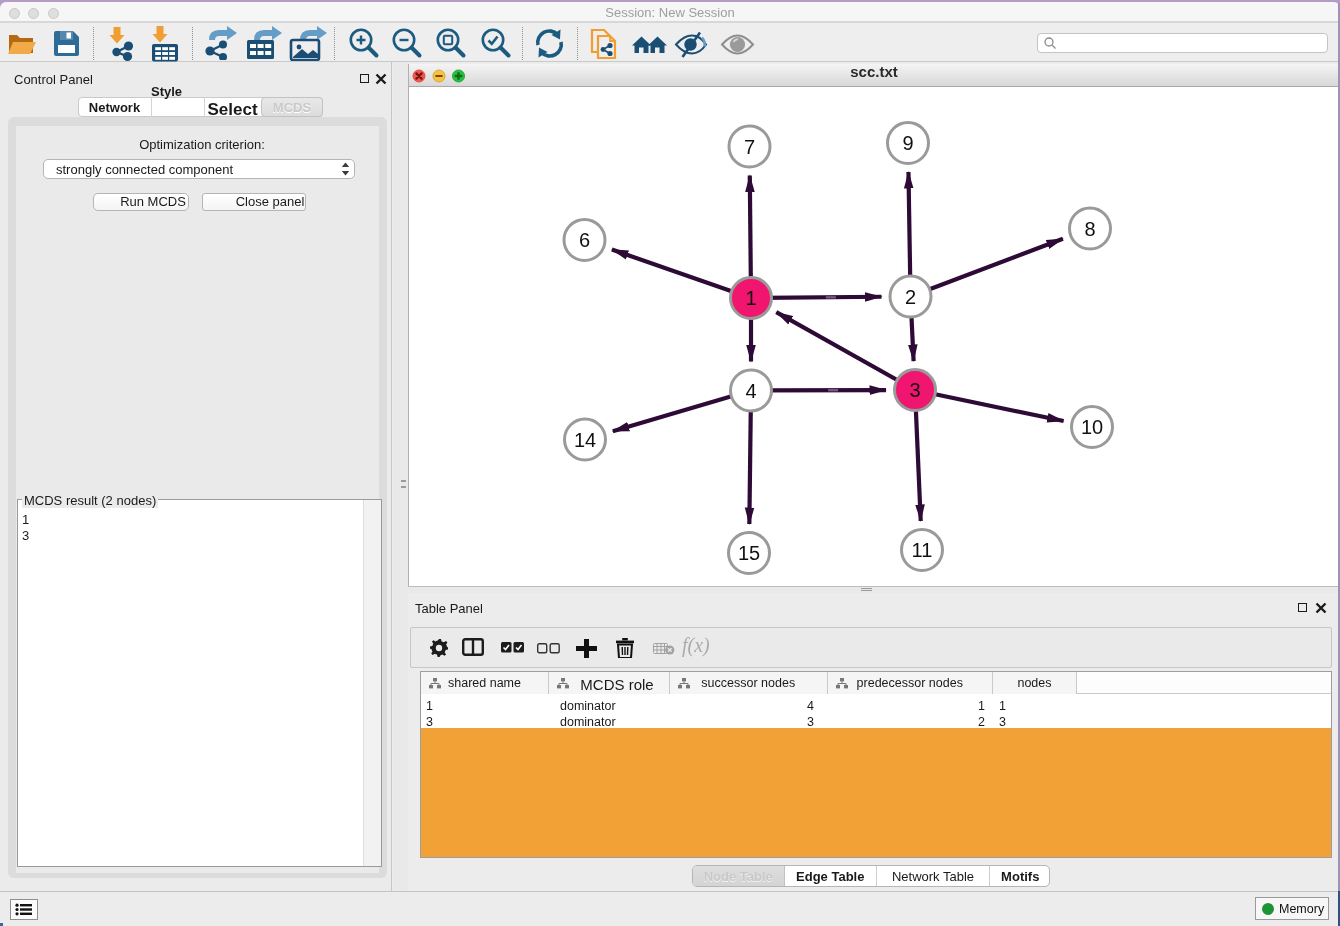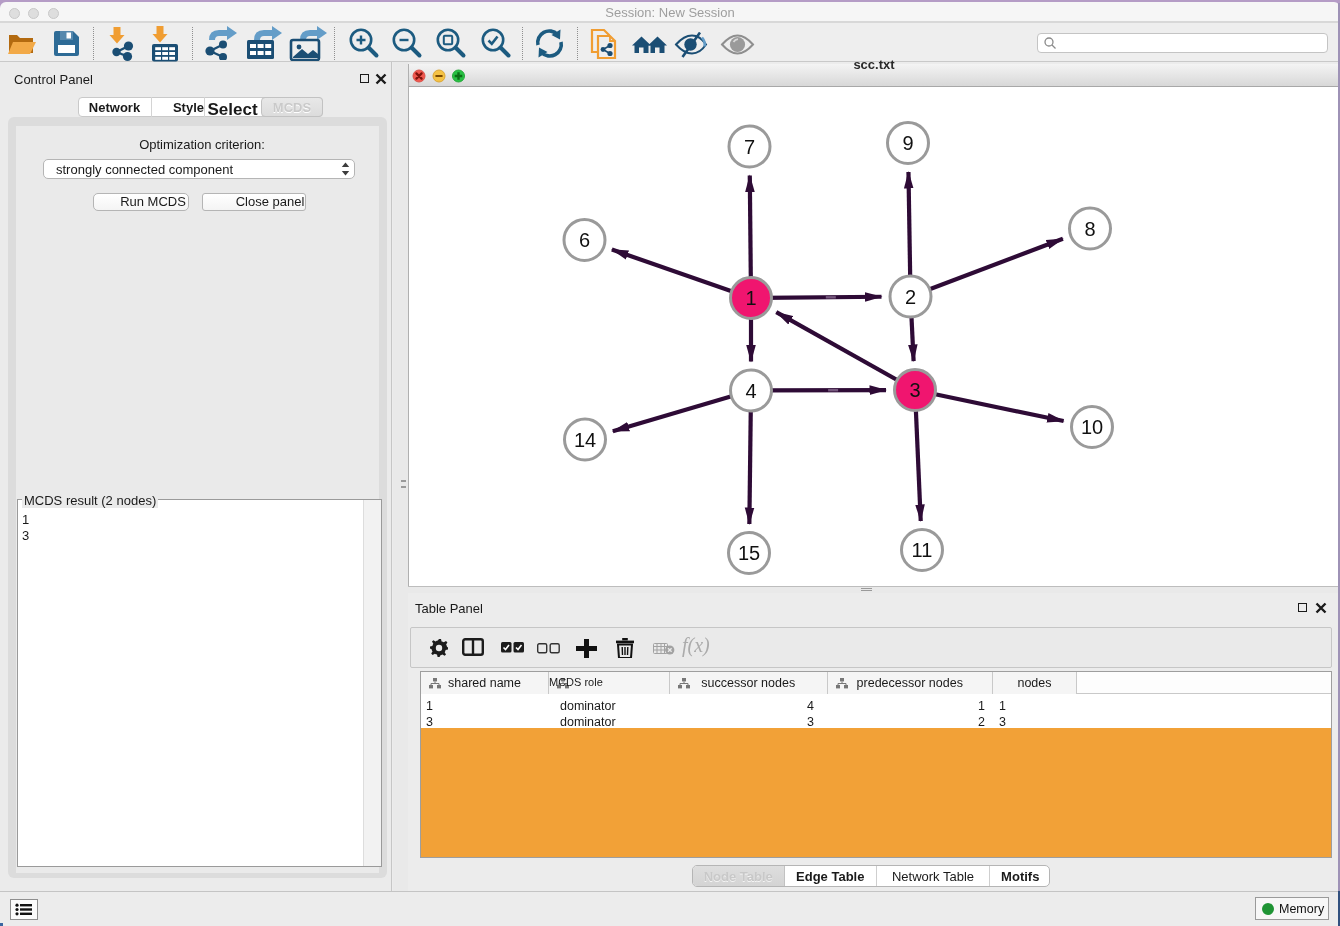--- a/index.html
+++ b/index.html
@@ -151,21 +151,21 @@
 <div class="abs" style="left:360px;top:74px;width:9px;height:9px;border:1.5px solid #1a1a1a;"></div>
 <svg class="abs" style="left:375px;top:73px" width="12" height="12" viewBox="0 0 12 12">
     <path d="M1.5 1.5 L10.5 10.5 M10.5 1.5 L1.5 10.5" stroke="#1a1a1a" stroke-width="2.4"></path>
   </svg>
 
 <div class="abs" style="left:78px;top:97px;width:245px;height:20px;background:#fff;border:1px solid #c9c9c9;border-radius:4px;"></div>
 <div class="abs" style="left:151px;top:97px;width:1px;height:20px;background:#d4d4d4;"></div>
 <div class="abs" style="left:204px;top:97px;width:1px;height:20px;background:#d4d4d4;"></div>
 <div class="abs" style="left:261px;top:97px;width:62px;height:20px;background:linear-gradient(#e8e8e8,#dcdcdc);border:1px solid #c2c2c2;border-radius:4px;"></div>
 <div class="abs" style="left:78px;top:100px;width:73px;height:16px;text-align:center;font-size:13px;font-weight:bold;color:#1a1a1a;">Network</div>
-<div class="abs" style="left:151px;top:100px;width:53px;height:16px;text-align:right;font-size:13px;font-weight:bold;color:#1a1a1a;">Style</div>
+<div class="abs" style="left:151px;top:84px;width:53px;height:16px;text-align:left;font-size:13px;font-weight:bold;color:#1a1a1a;">Style</div>
 <div class="abs" style="left:204px;top:100px;width:57px;height:16px;text-align:center;font-size:17px;font-weight:bold;color:#1a1a1a;">Select</div>
 <div class="abs" style="left:261px;top:100px;width:62px;height:16px;text-align:center;font-size:13px;font-weight:bold;color:#c9c9c9;text-shadow:0 1px 0 #fff;">MCDS</div>
 
 <div class="abs" style="left:8px;top:117px;width:379px;height:761px;background:#dcdcdc;border-radius:6px;"></div>
 <div class="abs" style="left:16px;top:126px;width:363px;height:747px;background:#eaeaea;"></div>
 <div class="abs" style="left:0px;top:137px;width:396px;height:16px;text-align:center;font-size:13px;color:#1a1a1a;padding-left:8px;">Optimization criterion:</div>
 
 <div class="abs" style="left:43px;top:159px;width:312px;height:20px;background:#fff;border:1px solid #b5b5b5;border-radius:5px;"></div>
 <div class="abs" style="left:56px;top:162px;font-size:13px;color:#1a1a1a;">strongly connected component</div>
 <svg class="abs" style="left:340px;top:162px" width="11" height="14" viewBox="0 0 11 14">
@@ -178,21 +178,21 @@
 
 <div class="abs" style="left:17px;top:499px;width:365px;height:368px;border:1px solid #9a9a9a;background:#fff;"></div>
 <div class="abs" style="left:22px;top:493px;background:#eaeaea;padding:0 2px;font-size:13px;color:#1a1a1a;">MCDS result (2 nodes)</div>
 <div class="abs" style="left:363px;top:500px;width:18px;height:366px;background:#f2f2f2;border-left:1px solid #ddd;"></div>
 <div class="abs" style="left:22px;top:512px;font-size:13px;color:#1a1a1a;line-height:16px;">1<br>3</div>
 
 <div class="abs" style="left:393px;top:62px;width:15px;height:829px;background:#e9e9e9;"></div>
 <div class="abs" style="left:401px;top:480px;width:5px;height:8px;border-top:2px solid #9a9a9a;border-bottom:2px solid #9a9a9a;"></div>
 
 <div class="abs" style="left:408px;top:64px;width:932px;height:23px;background:linear-gradient(#f4f4f4,#d8d8d8);border-left:1px solid #b0b0b0;border-bottom:1px solid #a8a8a8;"></div>
-<div class="abs" style="left:408px;top:57px;width:932px;height:15px;text-align:center;font-size:13px;font-weight:bold;color:#2a2a2a;">scc.txt</div>
+<div class="abs" style="left:408px;top:63px;width:932px;height:15px;text-align:center;font-size:15px;font-weight:bold;color:#2a2a2a;">scc.txt</div>
 <svg class="abs" style="left:412px;top:69px" width="54" height="14" viewBox="0 0 54 14">
  <circle cx="7" cy="7" r="6" fill="#f1574e" stroke="#d8534b" stroke-width="1"></circle>
  <path d="M4.4 4.4 L9.6 9.6 M9.6 4.4 L4.4 9.6" stroke="#7e120c" stroke-width="2.2" stroke-linecap="round"></path>
  <circle cx="27" cy="7" r="6" fill="#f5c244" stroke="#dba636" stroke-width="1"></circle>
  <rect x="23.2" y="5.9" width="7.6" height="2.2" rx="1" fill="#7a4a00"></rect>
  <circle cx="46.5" cy="7" r="6" fill="#27c043" stroke="#25a83a" stroke-width="1"></circle>
  <path d="M46.5 3.2 V10.8 M42.7 7 H50.3" stroke="#0b6e16" stroke-width="2.4"></path>
 </svg>
 
 <div class="abs" style="left:408px;top:87px;width:932px;height:498.5px;background:#fff;border-left:1px solid #b0b0b0;"></div>
@@ -301,21 +301,21 @@
       </svg>
       <div style="position:absolute;left:0;top:4px;width:100%;text-align:center;font-size:12.5px;color:#1a1a1a;">shared name</div>
     </div>
     <div style="position:absolute;left:128px;top:0;width:121px;height:22px;border-right:1px solid #c9c9c9;background:#f5f5f5;">
       <svg style="position:absolute;left:8px;top:6px" width="12" height="11" viewBox="0 0 12 11">
         <rect x="4" y="0" width="4" height="3.4" fill="#777"></rect>
         <rect x="0" y="7" width="4" height="3.4" fill="#777"></rect>
         <rect x="8" y="7" width="4" height="3.4" fill="#777"></rect>
         <path d="M6 3.4 V5.5 M2 7 V5.5 H10 V7" stroke="#777" fill="none" stroke-width="1"></path>
       </svg>
-      <div style="position:absolute;left:0;top:4px;width:100%;font-size:11px;color:#1a1a1a;">MCDS role</div>
+      <div style="position:absolute;left:8px;top:4px;width:100%;text-align:center;font-size:15px;color:#1a1a1a;">MCDS role</div>
     </div>
     <div style="position:absolute;left:249px;top:0;width:157.5px;height:22px;border-right:1px solid #c9c9c9;background:#f5f5f5;">
       <svg style="position:absolute;left:8px;top:6px" width="12" height="11" viewBox="0 0 12 11">
         <rect x="4" y="0" width="4" height="3.4" fill="#777"></rect>
         <rect x="0" y="7" width="4" height="3.4" fill="#777"></rect>
         <rect x="8" y="7" width="4" height="3.4" fill="#777"></rect>
         <path d="M6 3.4 V5.5 M2 7 V5.5 H10 V7" stroke="#777" fill="none" stroke-width="1"></path>
       </svg>
       <div style="position:absolute;left:0;top:4px;width:100%;text-align:center;font-size:12.5px;color:#1a1a1a;">successor nodes</div>
     </div>

